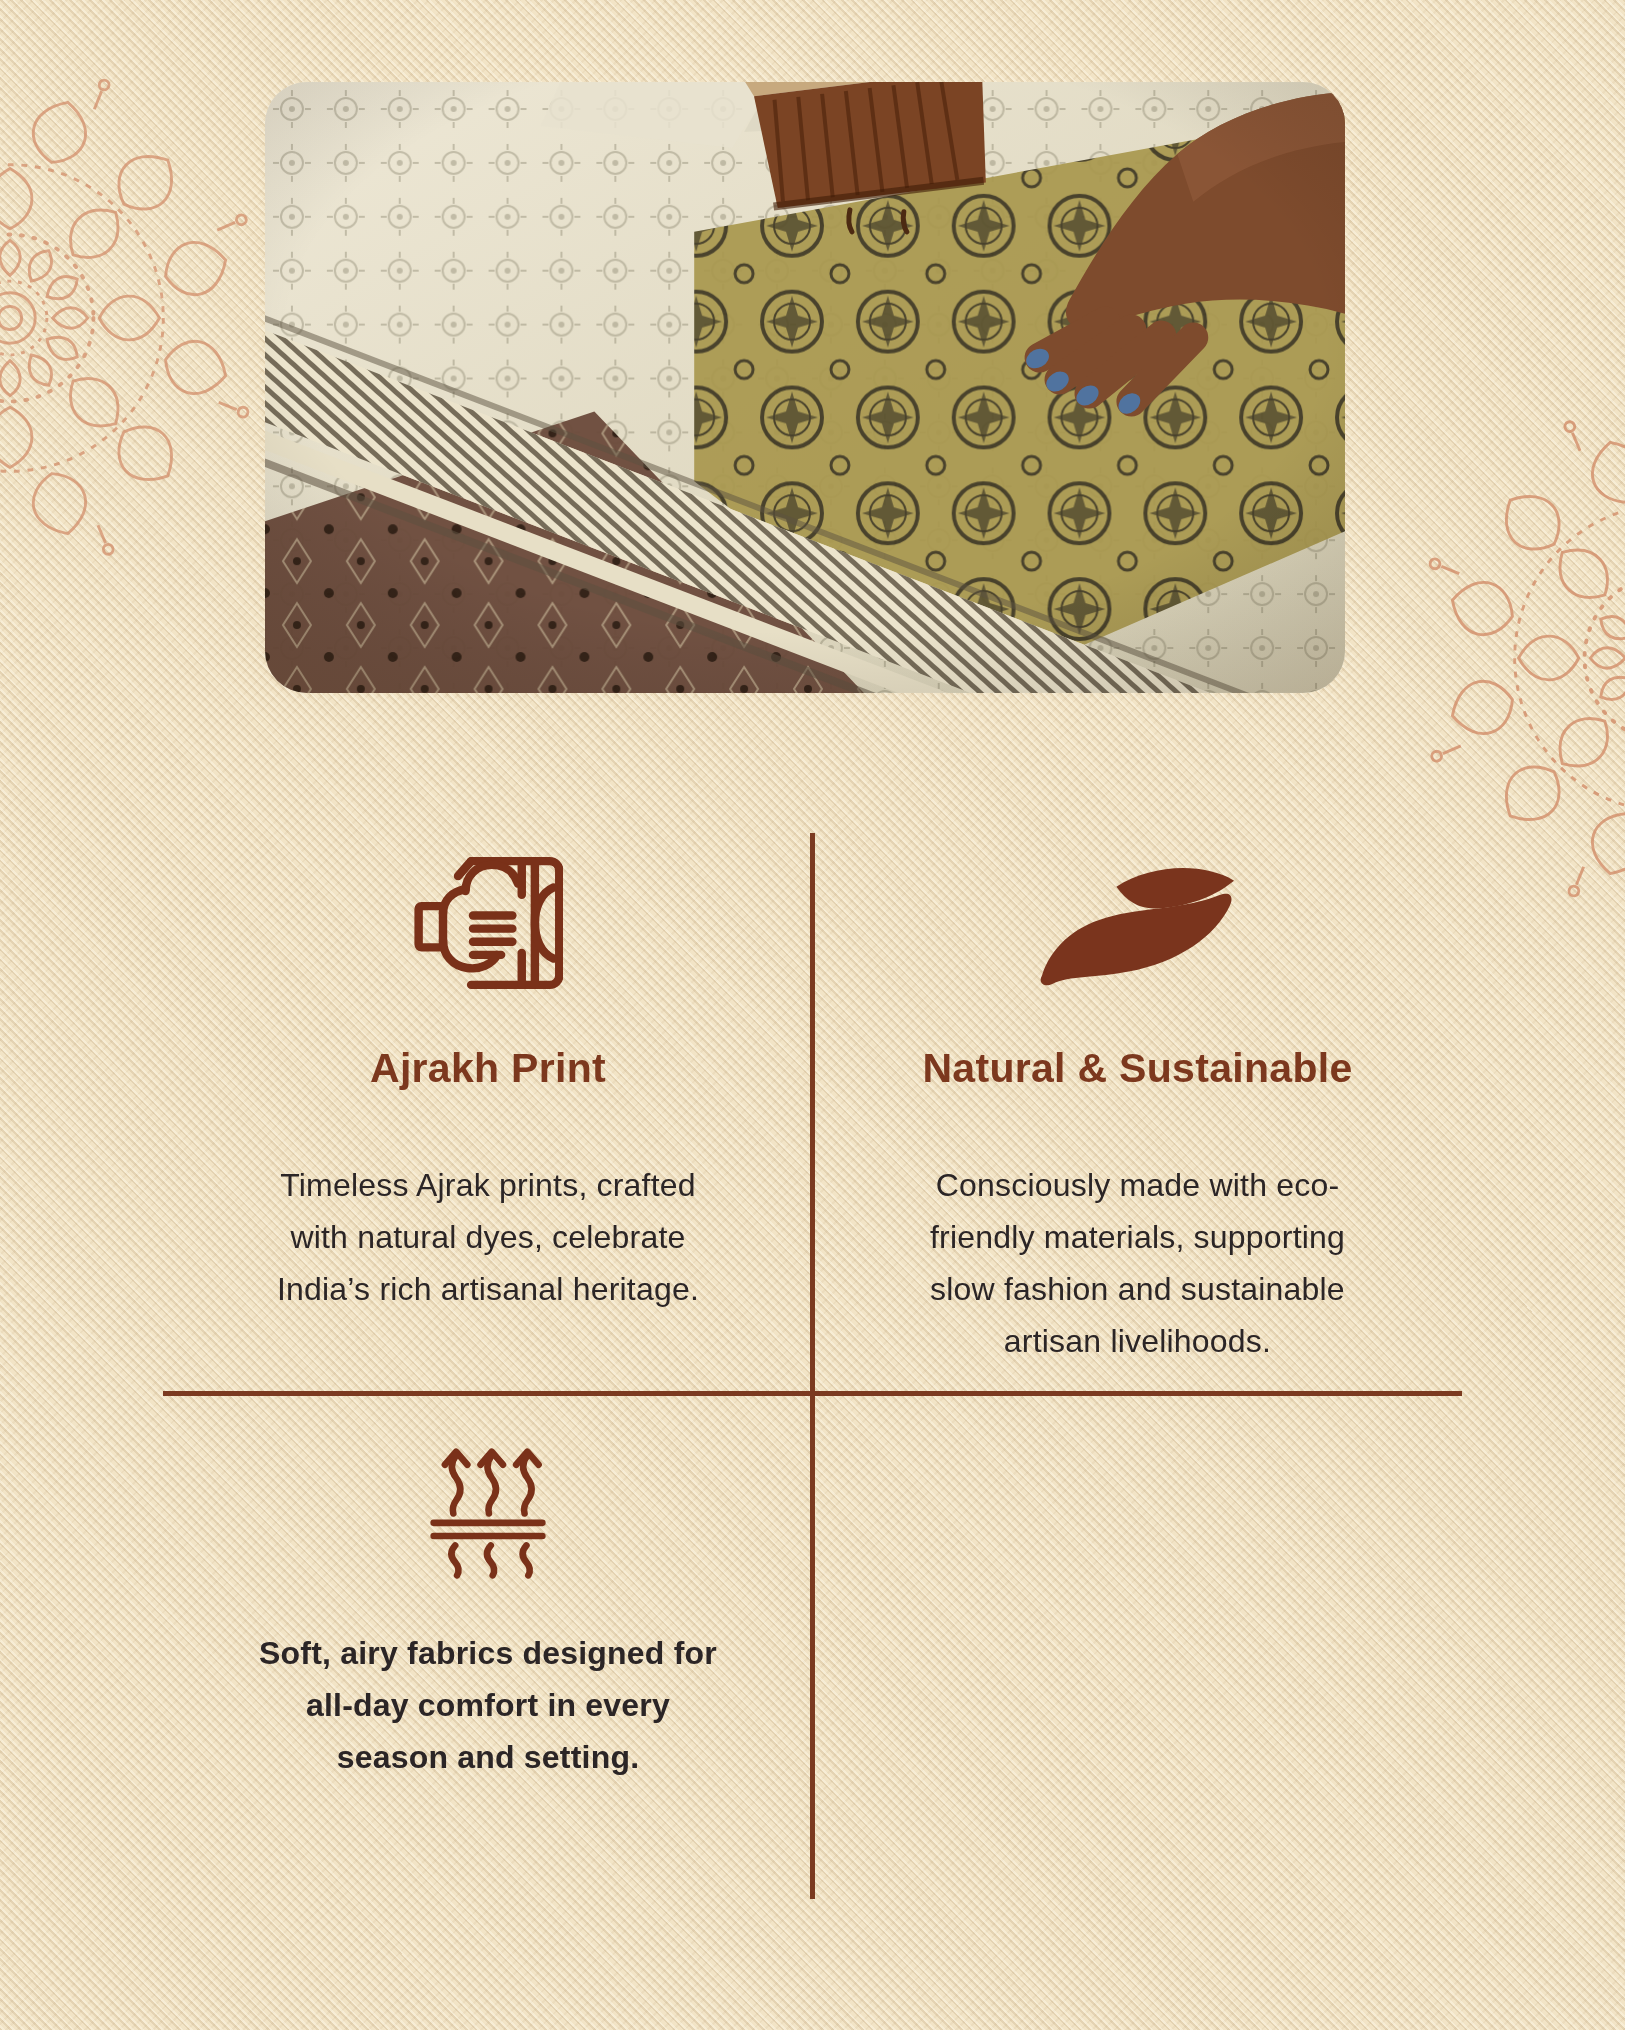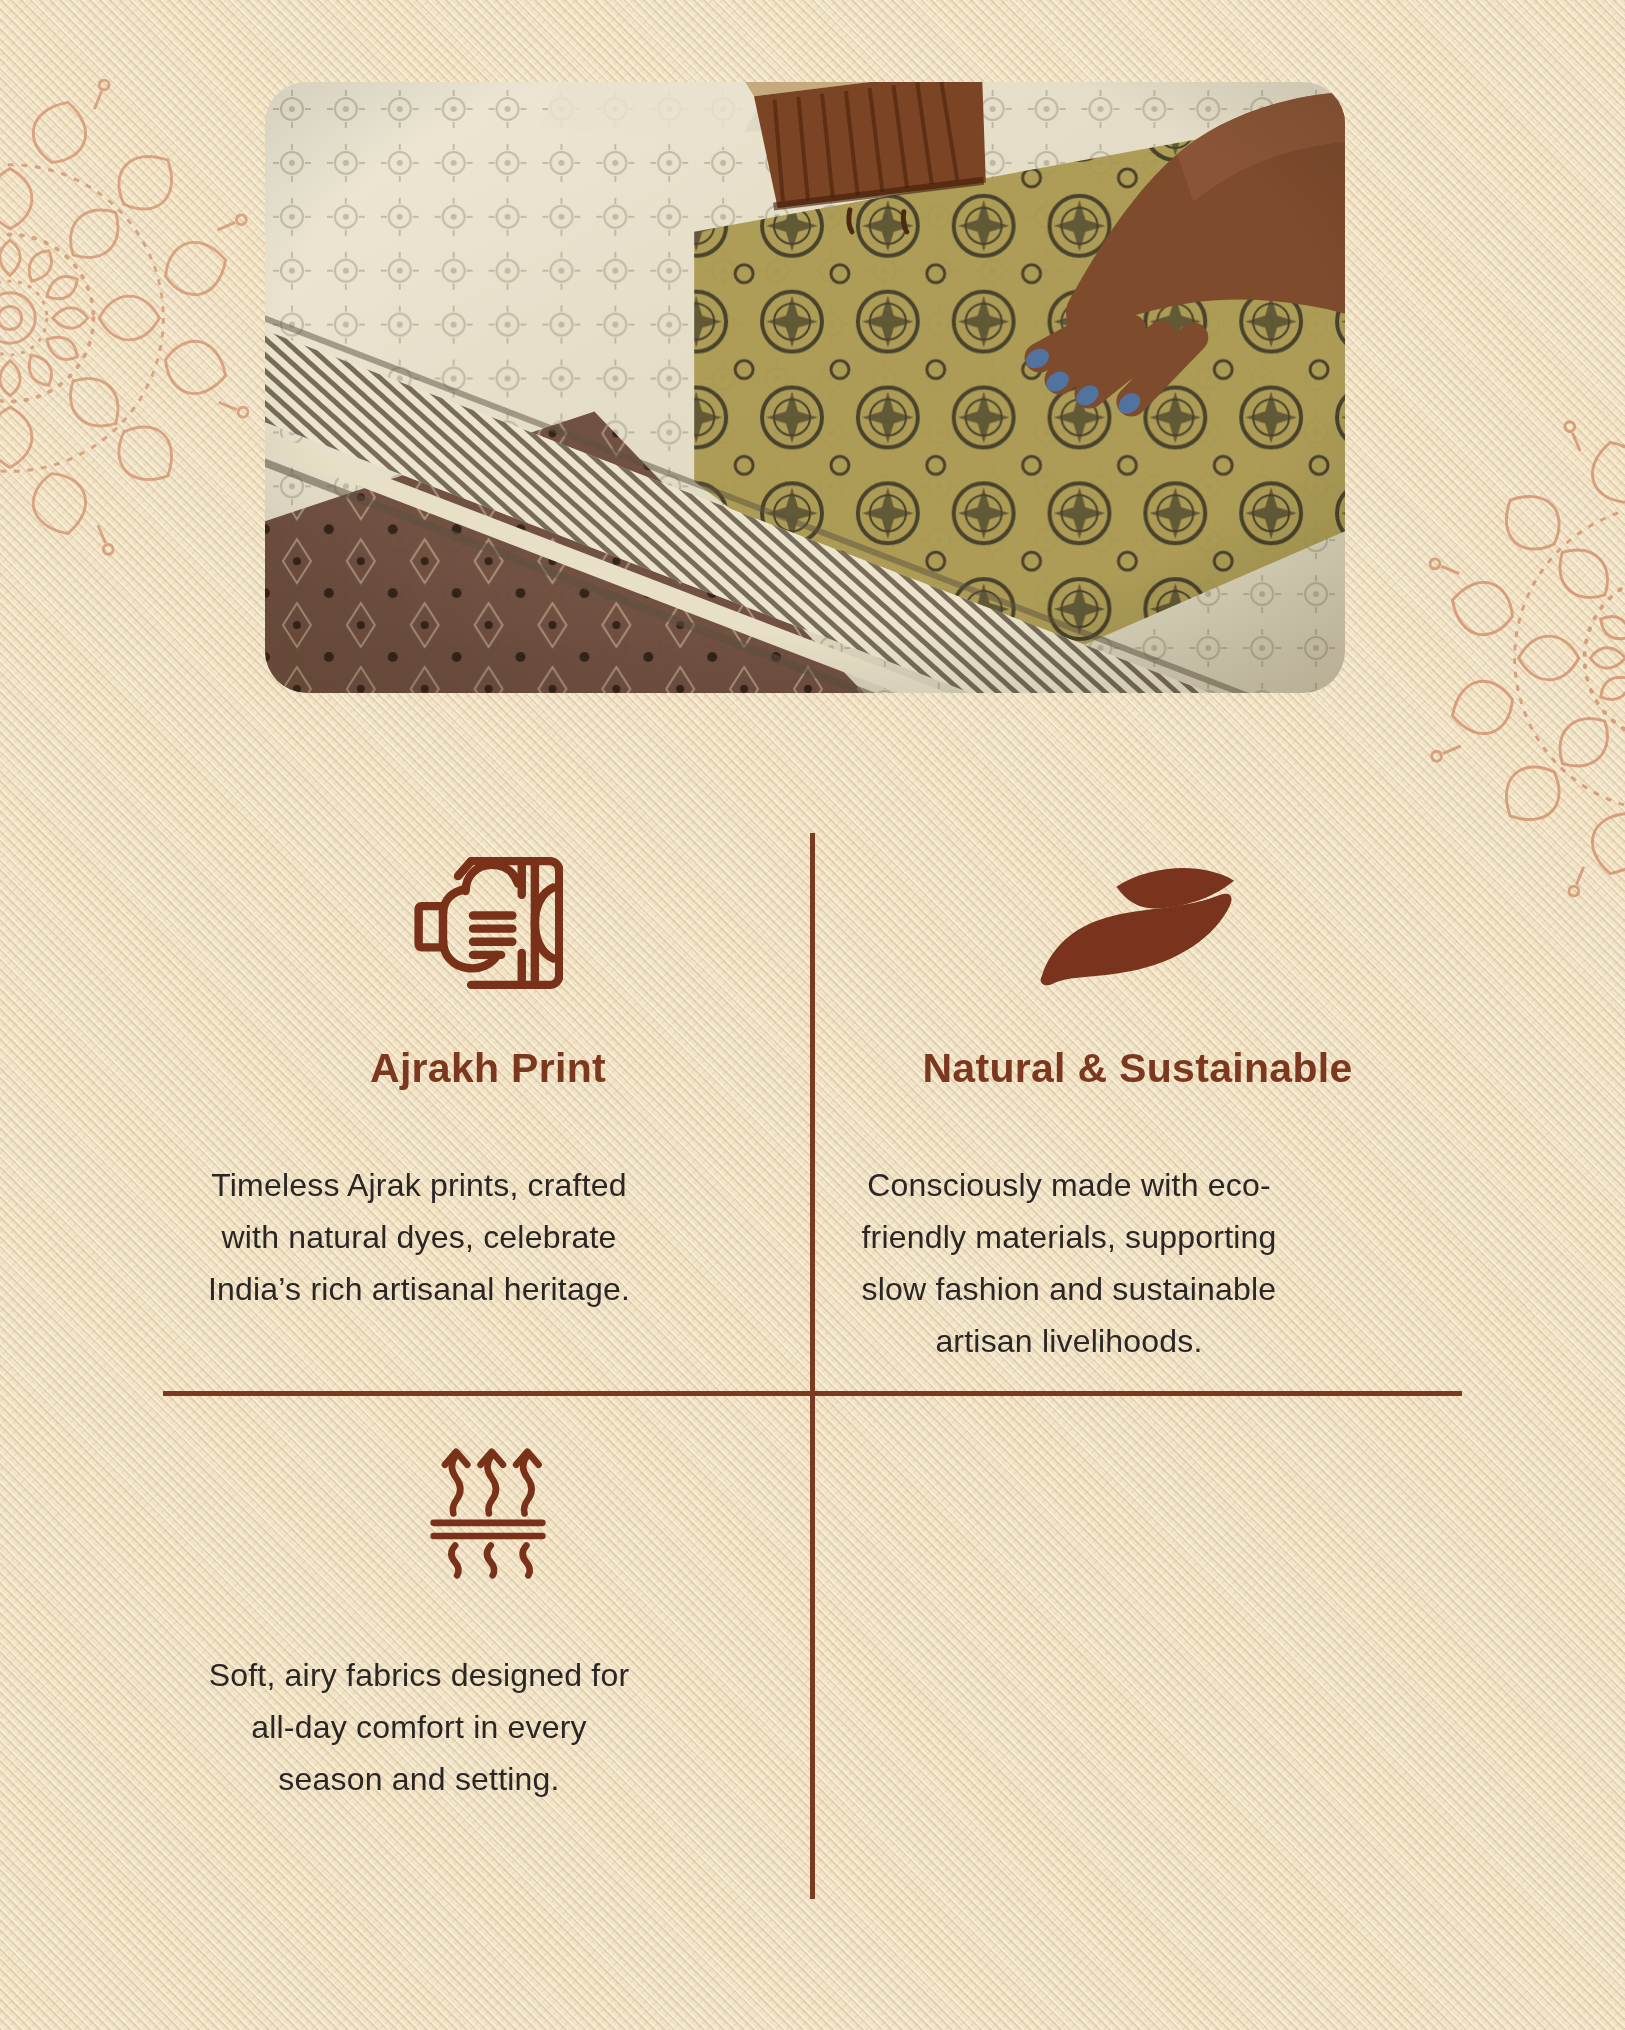--- a/index.html
+++ b/index.html
@@ -18,35 +18,35 @@
     position:absolute;left:265px;top:82px;width:1080px;height:611px;
     border-radius:42px;overflow:hidden;background:#e3ddc9;
   }
   .hero svg{display:block;width:100%;height:100%;}
   .grid{
     position:absolute;left:163px;top:833px;width:1299px;height:1127px;
     display:grid;grid-template-columns:650px 649px;grid-template-rows:558px 569px;
   }
   .divider-v{position:absolute;left:810px;top:833px;width:5px;height:1066px;background:#7b3a20;}
   .divider-h{position:absolute;left:163px;top:1391px;width:1299px;height:5px;background:#7b3a20;}
-  .feature{display:flex;flex-direction:column;text-align:center;}
+  .feature{display:flex;flex-direction:column;align-items:center;text-align:center;}
   .feature .iconbox{height:150px;display:flex;align-items:center;justify-content:center;}
   .row1 .iconbox{margin-top:15px;}
   .row2 .iconbox{margin-top:40px;}
   .feature h3{
     margin:0;font-size:41px;font-weight:700;color:#7c381e;letter-spacing:.3px;line-height:45px;
   }
   .row1 h3{margin-top:48px;}
   .row2 h3{margin-top:44px;}
   .feature p{
     margin:0;max-width:512px;font-size:32px;line-height:52px;color:#2b2526;
     letter-spacing:.2px;white-space:pre-line;
   }
   .row1 p{margin-top:68px;}
-  .row2 p{margin-top:68px;}
+  .row2 p{margin-top:46px;font-weight:bold;}
   .ic{stroke:#7a3119;fill:none;stroke-linecap:round;stroke-linejoin:round;}
 </style>
 </head>
 <body>
 
 <svg width="0" height="0" style="position:absolute">
   <defs>
     <path id="mp1" d="M0,-44 C14,-56 14,-70 0,-80 C-14,-70 -14,-56 0,-44 Z"></path>
     <path id="mp2" d="M0,-92 C28,-106 32,-136 0,-154 C-32,-136 -28,-106 0,-92 Z"></path>
     <path id="mp3" d="M0,-166 C34,-178 38,-212 0,-230 C-38,-212 -34,-178 0,-166 Z"></path>

